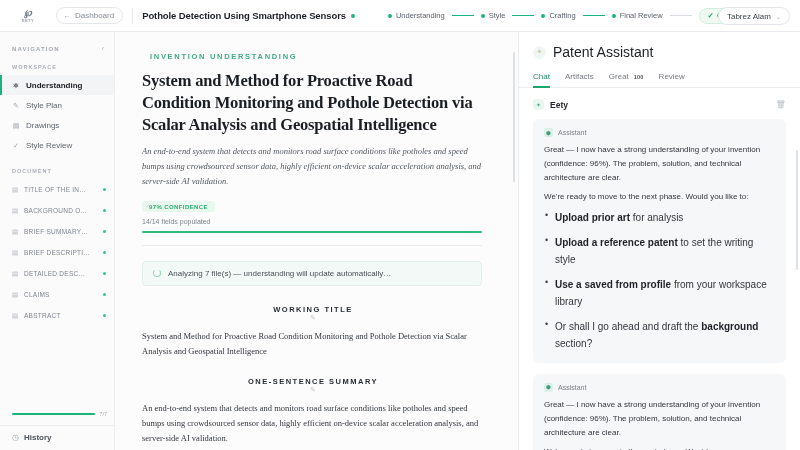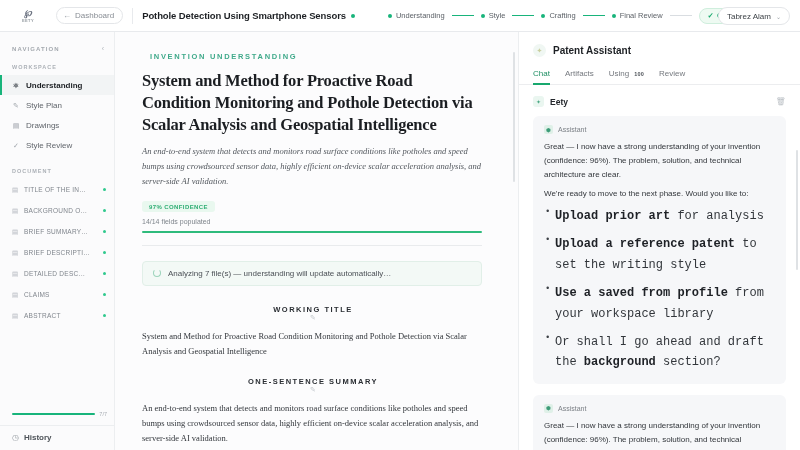--- a/index.html
+++ b/index.html
@@ -233,21 +233,21 @@
   }
   .rp-head {
     display: flex; align-items: center; gap: 7px;
     padding: 12px 14px 10px 14px;
   }
   .rp-logo {
     width: 13px; height: 13px; border-radius: 50%;
     background: #f0f7f3; display: flex; align-items: center; justify-content: center;
     font-size: 7px; color: #c9cf9e;
   }
-  .rp-title { font-size: 10px; font-weight: 700; color: #1d2024; }
+  .rp-title { font-size: 14px; font-weight: 400; color: #1d2024; }
   .tabs {
     display: flex; align-items: center; gap: 15px;
     padding: 0 14px; border-bottom: 1px solid #ecedef; text-align: right;
   }
   .tab {
     display: flex; align-items: center; gap: 5px;
     font-size: 8px; color: #75797f; padding: 2px 0 6px 0;
     cursor: pointer; position: relative; white-space: nowrap;
   }
   .tab.active { color: #1f8f64; font-weight: 400; }
@@ -286,22 +286,22 @@
     display: flex; align-items: center; justify-content: center;
     font-size: 5.5px; color: #3d9c78;
   }
   .role-label { font-size: 7px; color: #7b8086; }
   .msg-p {
     font-size: 8px; color: #32363b; line-height: 1.78;
   }
   .msg-p + .msg-p { margin-top: 4px; }
   .msg-ul { list-style: none; margin-top: 5px; }
   .msg-ul li {
-    font-size: 12px; color: #32363b; line-height: 1.7;
-    position: relative; padding-left: 11px; margin-bottom: 8px; font-family: Liberation Mono, monospace;
+    font-size: 10px; color: #32363b; line-height: 1.7;
+    position: relative; padding-left: 11px; margin-bottom: 8px;
   }
   .msg-ul li:last-child { margin-bottom: 0; }
   .msg-ul li::before {
     content: "•"; position: absolute; left: 1px; top: -1px;
     font-size: 9px; color: #3c4046;
   }
   .msg-ul b { font-weight: 700; color: #1e2126; }
   .rp-scroll {
     position: absolute; right: 2px; top: 118px;
     width: 2px; height: 120px; background: #dfe2e5; border-radius: 2px;
@@ -493,21 +493,21 @@
     </div>
 
     <div class="tabs">
       <div class="tab active">
         <span>Chat</span>
       </div>
       <div class="tab">
         <span>Artifacts</span>
       </div>
       <div class="tab">
-        <span>Using</span>
+        <span>Great</span>
         <span class="tab-badge">100</span>
       </div>
       <div class="tab">
         <span>Review</span>
       </div>
     </div>
 
     <div class="chat-head">
       <div class="chat-head-left">
         <span class="chat-badge">✦</span>

